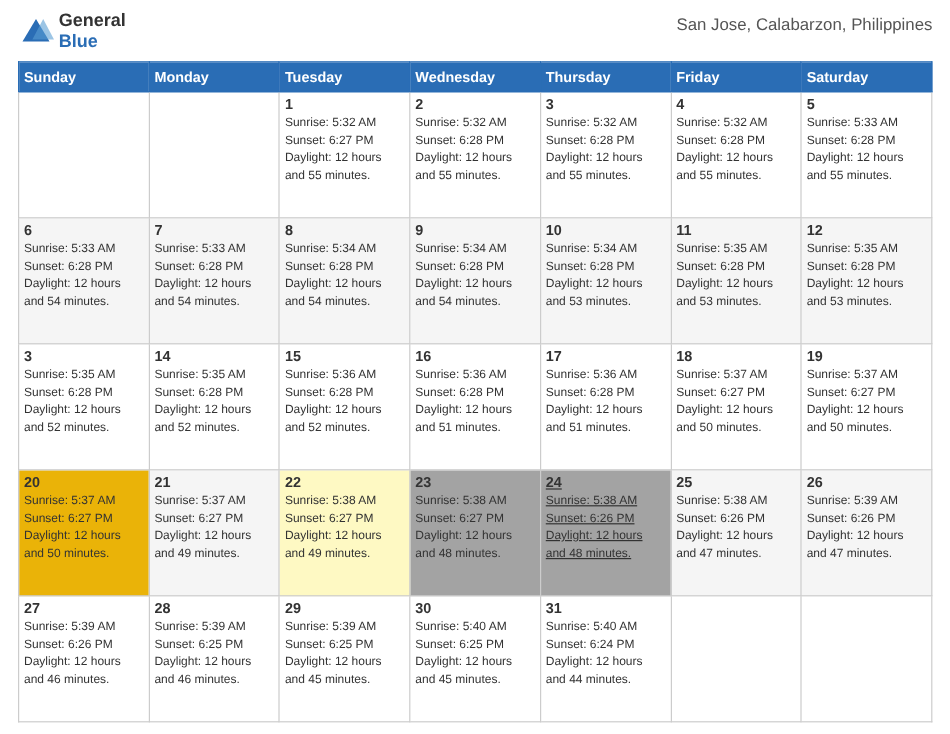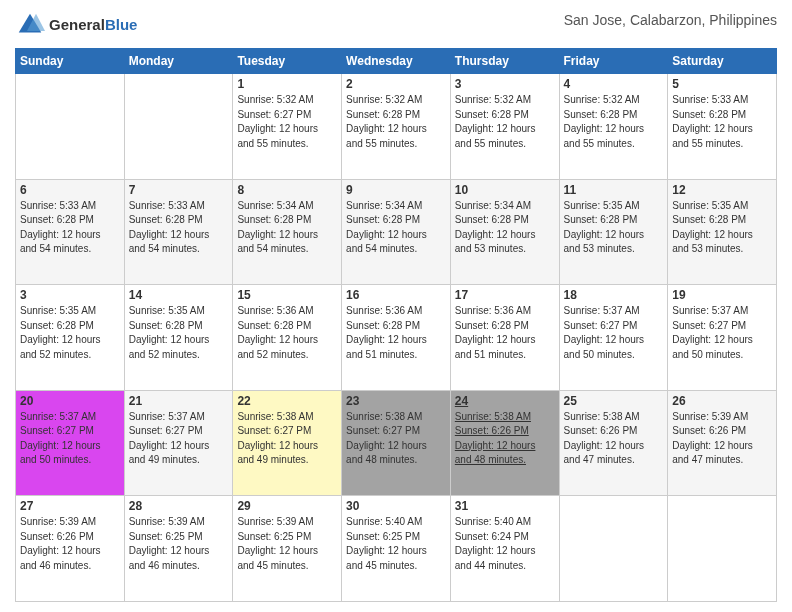--- a/index.html
+++ b/index.html
@@ -23,21 +23,21 @@
       align-items: flex-start;
       margin-bottom: 8px;
     }
     .logo {
       display: flex;
       align-items: center;
       gap: 4px;
     }
     .logo-text {
       display: flex;
-      flex-direction: row;
+      flex-direction: column;
       line-height: 1.1;
     }
     .logo-general {
       font-size: 15px;
       font-weight: bold;
       color: #333;
     }
     .logo-blue {
       font-size: 15px;
       font-weight: bold;
@@ -270,21 +270,21 @@
           </td>
           <td>
             <span class="day-num">19</span>
             <div class="day-detail" style="white-space: pre-line;">Sunrise: 5:37 AM
 Sunset: 6:27 PM
 Daylight: 12 hours
 and 50 minutes.</div>
           </td>
         </tr>
         <tr>
-          <td style="background: #d946ef;">
+          <td style="background: #eab308;">
             <span class="day-num">20</span>
             <div class="day-detail" style="white-space: pre-line;">Sunrise: 5:37 AM
 Sunset: 6:27 PM
 Daylight: 12 hours
 and 50 minutes.</div>
           </td>
           <td style="background: rgb(245, 245, 245);">
             <span class="day-num">21</span>
             <div class="day-detail" style="white-space: pre-line;">Sunrise: 5:37 AM
 Sunset: 6:27 PM

